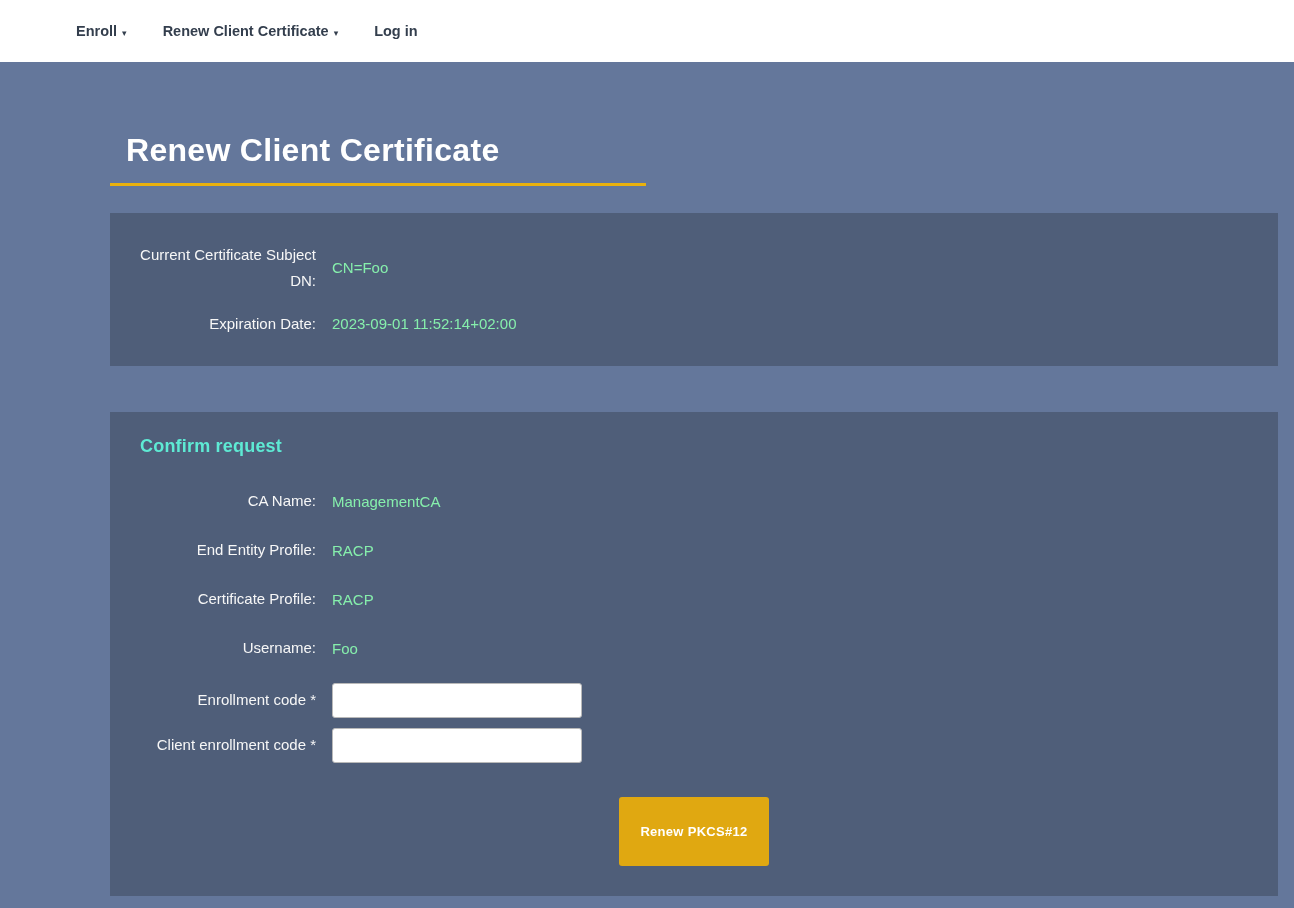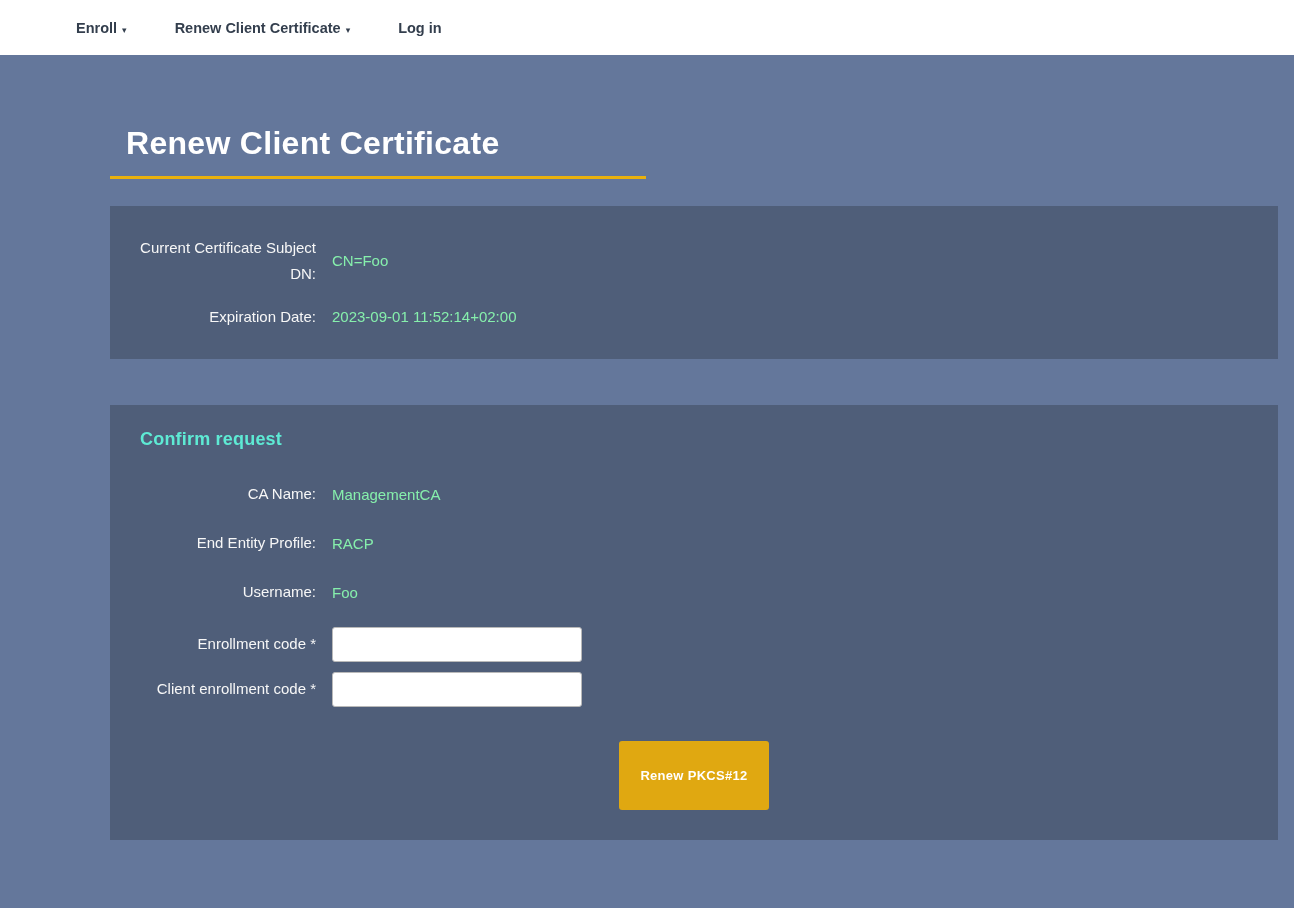--- a/index.html
+++ b/index.html
@@ -5,26 +5,26 @@
   * { margin: 0; padding: 0; box-sizing: border-box; }
   html, body { width: 1294px; height: 908px; }
   body {
     background: #64779b;
     font-family: "Liberation Sans", "DejaVu Sans", sans-serif;
     overflow: hidden;
   }
 
   
   .topnav {
-    height: 55px;
+    height: 62px;
     background: #ffffff;
     display: flex;
     align-items: center;
     padding-left: 76px;
-    column-gap: 48px;
+    column-gap: 36px;
   }
   .nav-item {
     font-size: 14.5px;
     font-weight: bold;
     color: #333e4d;
     text-decoration: none;
     cursor: pointer;
     display: inline-flex;
     align-items: baseline;
     gap: 5px;
@@ -157,20 +157,24 @@
 
     <div class="row static">
       <div class="label">CA Name:</div>
       <div class="value">ManagementCA</div>
     </div>
     <div class="row static">
       <div class="label">End Entity Profile:</div>
       <div class="value">RACP</div>
     </div>
     <div class="row static">
+      <div class="label">Certificate Profile:</div>
+      <div class="value">RACP</div>
+    </div>
+    <div class="row static">
       <div class="label">Username:</div>
       <div class="value">Foo</div>
     </div>
 
     <div class="row field-row">
       <label class="label">Enrollment code *</label>
       <div>
         <input type="password" class="text-input" placeholder="" style="">
       </div>
     </div>

